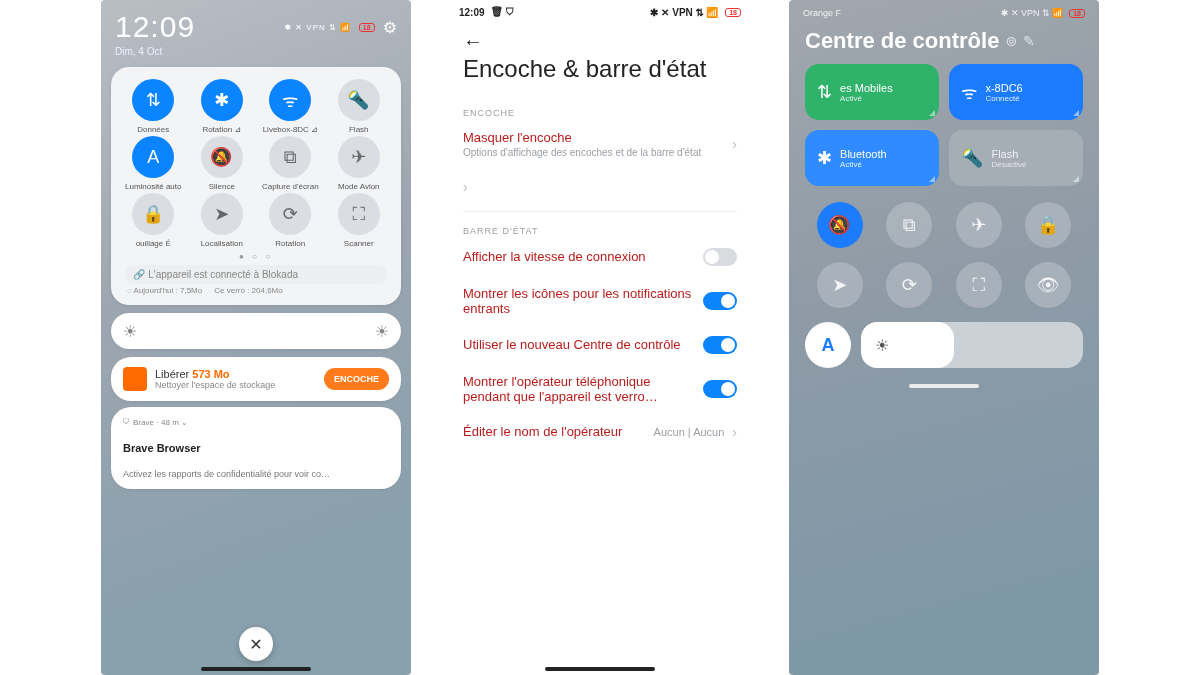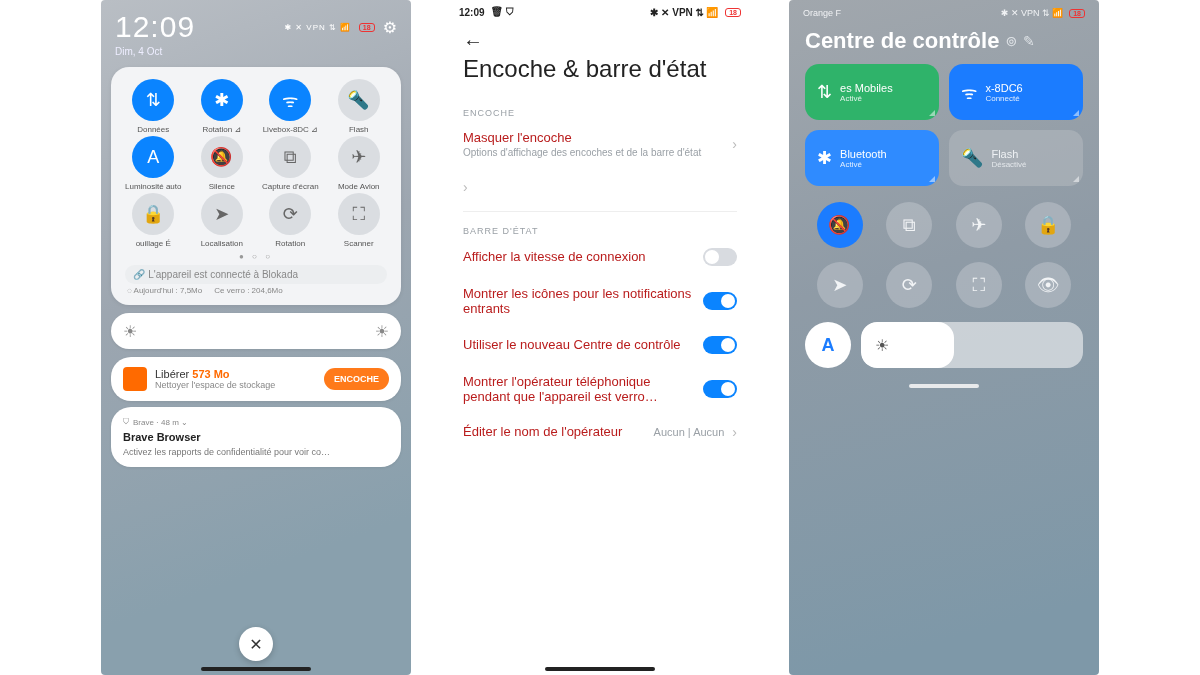--- a/index.html
+++ b/index.html
@@ -27,21 +27,21 @@
   .bright { background:#fff; margin:8px 10px; border-radius:22px; height:36px; display:flex; align-items:center; justify-content:space-between; padding:0 12px; color:#888; box-shadow:0 1px 3px rgba(0,0,0,.08);}
   .card { background:#fff; margin:6px 10px; border-radius:20px; padding:10px 12px; box-shadow:0 1px 3px rgba(0,0,0,.08);}
   .clean-row { display:flex; align-items:center; gap:8px; }
   .trash { width:24px; height:24px; background:#ff6a00; border-radius:4px; }
   .clean-txt { flex:1; }
   .clean-title { font-size:11px; color:#333; }
   .clean-title b { color:#ff6a00; font-weight:600;}
   .clean-sub { font-size:9px; color:#888; }
   .clean-btn { background:#ff7a1a; color:#fff; font-size:9px; font-weight:700; padding:6px 10px; border-radius:14px; }
   .brave-h { font-size:8px; color:#888; display:flex; align-items:center; gap:4px;}
-  .brave-t { font-size:11px; font-weight:600; color:#222; margin:4px 0;}
+  .brave-t { font-size:11px; font-weight:600; color:#222; margin:15px 0;}
   .brave-s { font-size:9px; color:#777; white-space:nowrap; overflow:hidden; text-overflow:ellipsis;}
   .closeX { position:absolute; left:50%; transform:translateX(-50%); bottom:14px; width:34px; height:34px; border-radius:50%; background:#fff; display:flex; align-items:center; justify-content:center; font-size:16px; color:#333; box-shadow:0 2px 6px rgba(0,0,0,.2);}
   .homebar { position:absolute; bottom:4px; left:50%; transform:translateX(-50%); width:110px; height:4px; border-radius:3px; background:#222;}
 
   
   #s2 { margin:0 auto; background:#fff; color:#222; }
   .s2-status { display:flex; justify-content:space-between; padding:6px 14px; font-size:10px; color:#222; font-weight:600;}
   .s2-status .l { display:flex; gap:6px; align-items:center;}
   .back { font-size:20px; padding:4px 18px 0; }
   .s2-title { font-size:24px; font-weight:400; padding:4px 18px 16px; line-height:1.2;}

